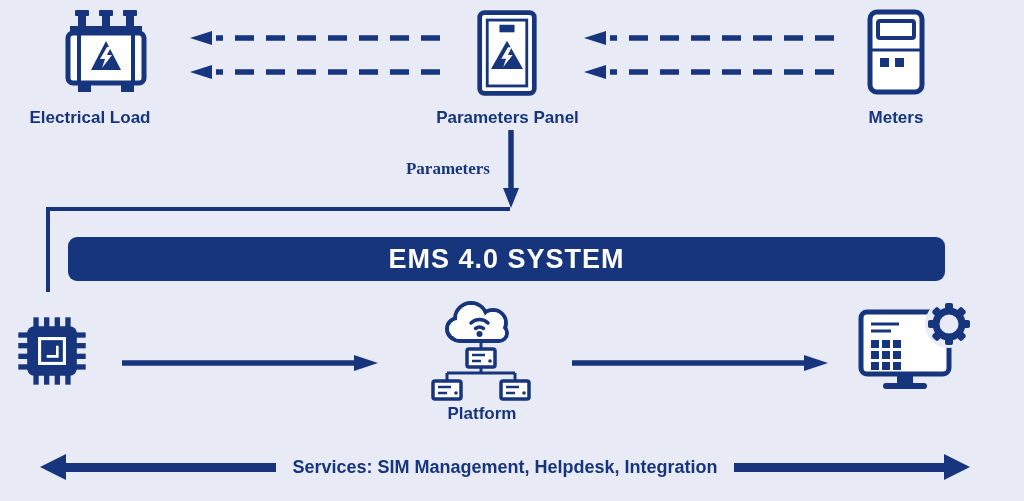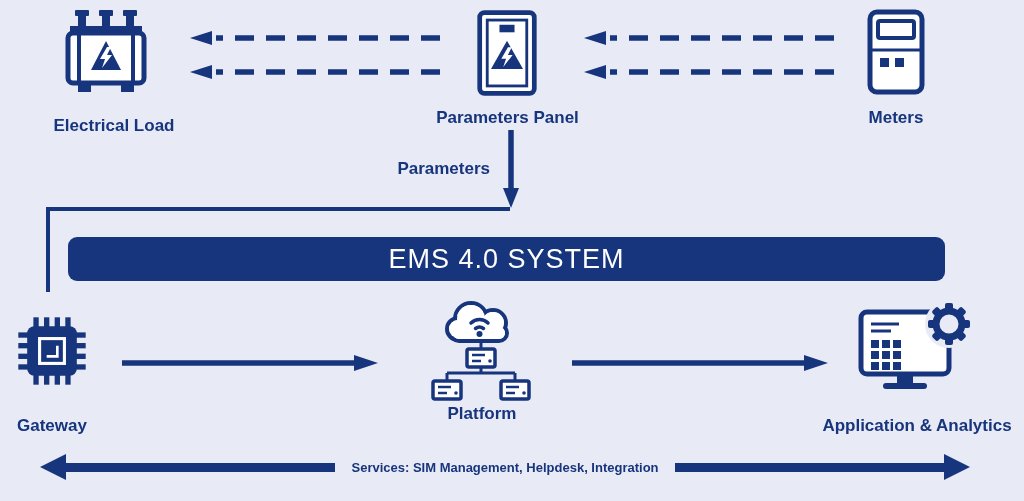--- a/index.html
+++ b/index.html
@@ -6,31 +6,31 @@
   * { margin:0; padding:0; box-sizing:border-box; }
   body { background:var(--bg); font-family:"Liberation Sans", sans-serif; }
   .stage { position:relative; width:1024px; height:501px; background:var(--bg); overflow:hidden; }
   .label { position:absolute; color:var(--navy); font-weight:bold; font-size:17px; text-align:center; white-space:nowrap; }
   .icon { position:absolute; color:var(--navy); }
   .icon svg { display:block; width:100%; height:100%; }
   svg.conn { position:absolute; display:block; color:var(--navy); }
   .hline { position:absolute; background:var(--navy); }
   .banner { position:absolute; left:68px; top:237px; width:877px; height:44px; background:var(--navy);
             border-radius:9px; display:flex; align-items:center; justify-content:center; }
-  .banner span { color:#fff; font-weight:normal; font-size:27px; letter-spacing:1px; }
+  .banner span { color:#fff; font-weight:bold; font-size:27px; letter-spacing:1px; }
   .param-label { position:absolute; left:330px; top:159px; width:160px; text-align:right;
-                 color:var(--navy); font-weight:bold; font-size:17px; }
+                 color:var(--navy); font-weight:bold; font-size:17px;font-family:Liberation Serif, serif; }
   .services { position:absolute; left:40px; top:452px; width:930px; height:30px;
               display:flex; align-items:center; }
   .services .shaft { flex:1; height:9px; background:var(--navy); }
   .services .head-l { width:0; height:0; border-top:13px solid transparent; border-bottom:13px solid transparent;
                       border-right:26px solid var(--navy); }
   .services .head-r { width:0; height:0; border-top:13px solid transparent; border-bottom:13px solid transparent;
                       border-left:26px solid var(--navy); }
-  .services .svc-text { color:var(--navy); font-weight:bold; font-size:13px; white-space:nowrap; margin:0 16px; }
+  .services .svc-text { color:var(--navy); font-weight:bold; font-size:18px; white-space:nowrap; margin:0 16px; }
 </style>
 </head>
 <body>
 
 <div class="stage">
 
   <div class="icon" style="left:62px; top:8px; width:88px; height:92px;">
     <svg viewBox="0 0 88 92">
       <g fill="currentColor">
         <rect x="13" y="2" width="14" height="6" rx="1"></rect>
@@ -43,21 +43,21 @@
       </g>
       <rect x="6" y="25" width="76" height="50" rx="5" fill="#fff" stroke="currentColor" stroke-width="5"></rect>
       <line x1="17" y1="27" x2="17" y2="73" stroke="currentColor" stroke-width="4"></line>
       <line x1="71" y1="27" x2="71" y2="73" stroke="currentColor" stroke-width="4"></line>
       <path d="M44 33 L59 62 L29 62 Z" fill="currentColor"></path>
       <path d="M45 39 L38 51 L43 51 L40 60 L50 47 L45 47 L49 39 Z" fill="#fff"></path>
       <rect x="16" y="75" width="13" height="9" fill="currentColor"></rect>
       <rect x="59" y="75" width="13" height="9" fill="currentColor"></rect>
     </svg>
   </div>
-  <div class="label" style="left:28px; top:108px; width:172px;margin-top:8px;">Electrical Load</div>
+  <div class="label" style="left:4px; top:108px; width:172px;">Electrical Load</div>
 
   <div class="icon" style="left:475px; top:6px; width:64px; height:94px;">
     <svg viewBox="0 0 68 94">
       <rect x="5" y="4" width="58" height="86" rx="5" fill="#fff" stroke="currentColor" stroke-width="5"></rect>
       <rect x="13" y="12" width="42" height="70" fill="none" stroke="currentColor" stroke-width="3"></rect>
       <rect x="26" y="17" width="16" height="8" fill="currentColor"></rect>
       <path d="M34 34 L51 64 L17 64 Z" fill="currentColor"></path>
       <path d="M35 41 L28 53 L33 53 L30 62 L40 49 L35 49 L39 41 Z" fill="#fff"></path>
     </svg>
   </div>
@@ -121,21 +121,20 @@
         <rect x="70" y="23" width="12" height="6"></rect>
           <rect x="70" y="35" width="12" height="6"></rect>
           <rect x="70" y="47" width="12" height="6"></rect>
           <rect x="70" y="59" width="12" height="6"></rect>
       </g>
       <rect x="16" y="16" width="56" height="56" rx="8" fill="currentColor"></rect>
       <rect x="30" y="30" width="28" height="28" fill="none" stroke="#fff" stroke-width="3.5"></rect>
       <path d="M38 50 L50 50 L50 38" fill="none" stroke="#fff" stroke-width="3"></path>
     </svg>
   </div>
-  <div class="label" style="left:0px; top:416px; width:104px;">Gateway</div>
 
   <div class="icon" style="left:429px; top:293px; width:104px; height:118px;">
     <svg viewBox="0 0 104 118">
       <g stroke="currentColor" stroke-width="4" fill="#fff">
         <circle cx="42" cy="26" r="16"></circle>
         <circle cx="64" cy="30" r="13"></circle>
         <circle cx="29" cy="36" r="11"></circle>
         <rect x="22" y="32" width="56" height="16" rx="8"></rect>
       </g>
       <g fill="#fff">
@@ -195,21 +194,20 @@
           <rect x="-4" y="-21" width="8" height="10" rx="2" transform="rotate(135)"></rect>
           <rect x="-4" y="-21" width="8" height="10" rx="2" transform="rotate(180)"></rect>
           <rect x="-4" y="-21" width="8" height="10" rx="2" transform="rotate(225)"></rect>
           <rect x="-4" y="-21" width="8" height="10" rx="2" transform="rotate(270)"></rect>
           <rect x="-4" y="-21" width="8" height="10" rx="2" transform="rotate(315)"></rect>
         </g>
         <circle r="13" fill="var(--bg)" stroke="currentColor" stroke-width="7"></circle>
       </g>
     </svg>
   </div>
-  <div class="label" style="left:810px; top:416px; width:214px;">Application &amp; Analytics</div>
 
   <svg class="conn" style="left:122px; top:354px;" width="256" height="18" viewBox="0 0 256 18">
     <line x1="0" y1="9" x2="234" y2="9" stroke="currentColor" stroke-width="5.5"></line>
     <polygon points="256,9 232,1 232,17" fill="currentColor"></polygon>
   </svg>
   <svg class="conn" style="left:572px; top:354px;" width="256" height="18" viewBox="0 0 256 18">
     <line x1="0" y1="9" x2="234" y2="9" stroke="currentColor" stroke-width="5.5"></line>
     <polygon points="256,9 232,1 232,17" fill="currentColor"></polygon>
   </svg>
 

